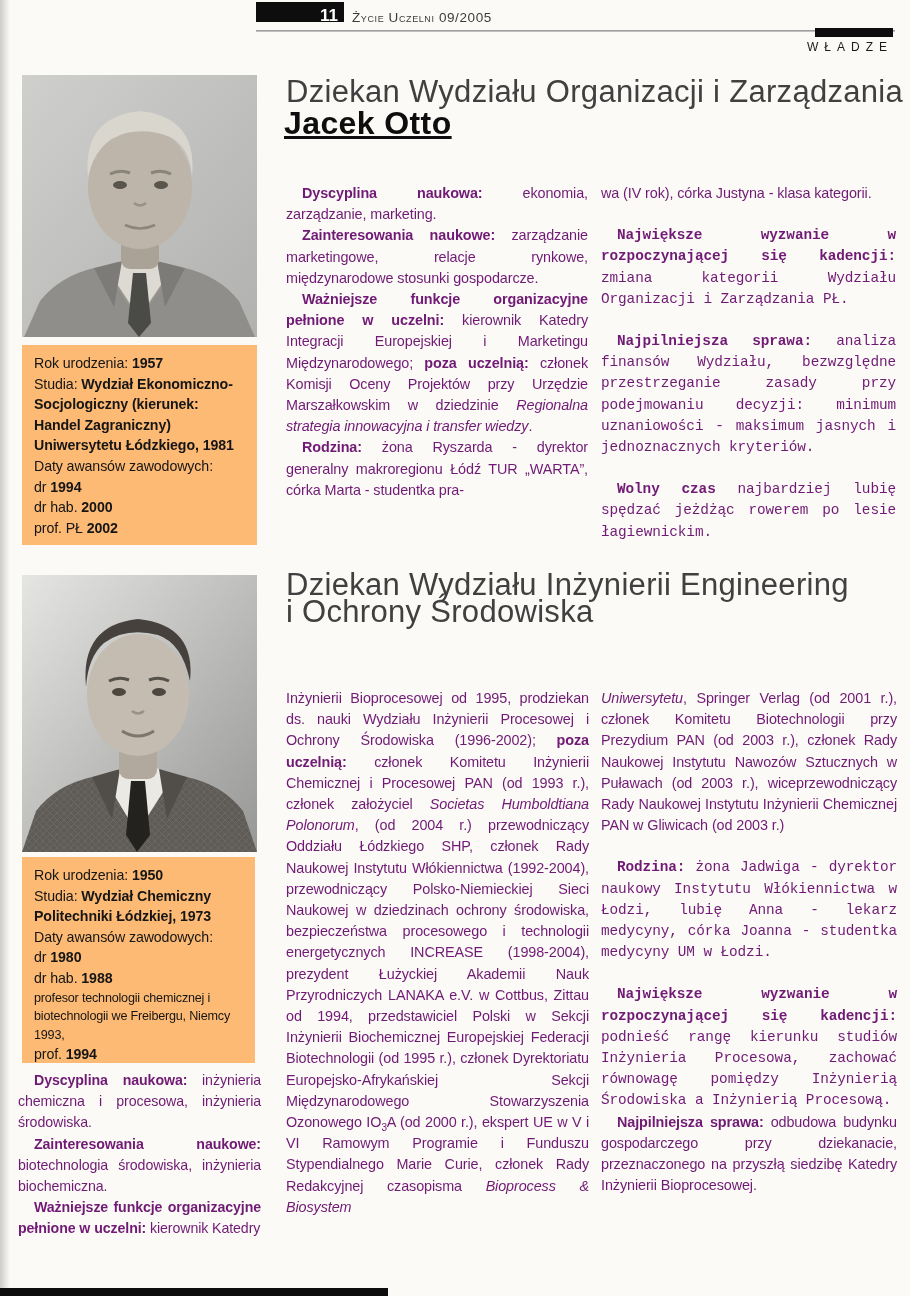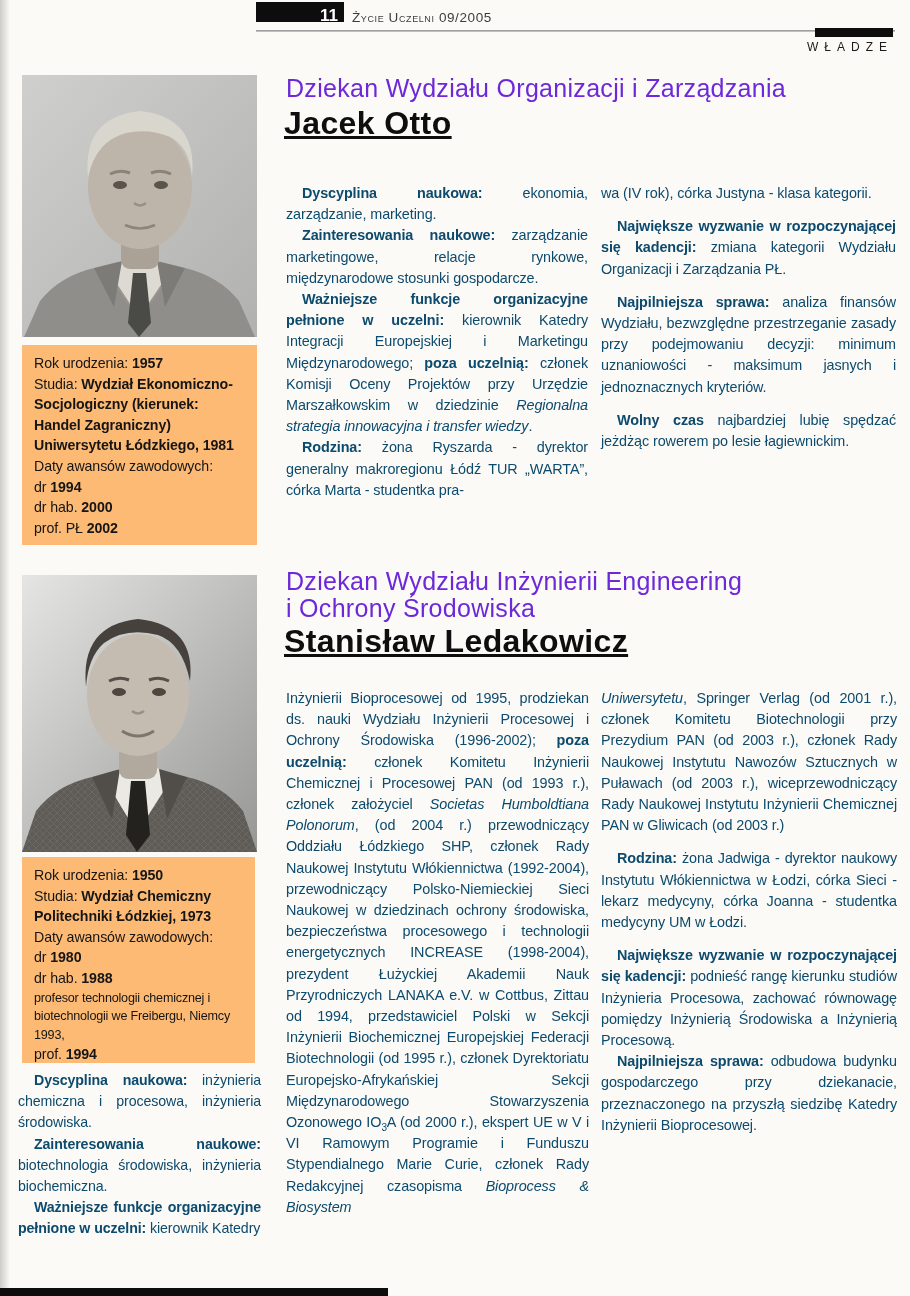--- a/index.html
+++ b/index.html
@@ -35,34 +35,34 @@
 
   
   .infobox { background:#fdba74; box-sizing:border-box; padding:8px 12px;
     font-size:14.2px; line-height:20.6px; color:#151515; letter-spacing:-.1px; }
   .box1 { left:22px; top:345px; width:235px; height:200px; }
   .box2 { left:22px; top:857px; width:233px; height:206px; }
   .infobox p { margin:0; }
   .infobox p.small { font-size:12.6px; line-height:18.5px; letter-spacing:-.2px; }
 
   
-  .role { font-size:25px; color:#6d28d9; letter-spacing:.3px; }
+  .role { font-size:31px; color:#404040; letter-spacing:.3px; }
   .role1  { left:286px; top:74px; }
   .role2a { left:286px; top:567px; }
   .role2b { left:286px; top:594px; }
   .name { font-size:32px; font-weight:700; color:#0e0e0e; letter-spacing:.4px;text-decoration:underline; }
   .name1 { left:284px; top:105px; }
   .name2 { left:284px; top:623px; }
 
   
   .bodycol { font-size:14.4px; line-height:21.2px; text-align:justify;
-    color:#0c4a6e; letter-spacing:-.1px; }
+    color:#701a75; letter-spacing:-.1px; }
   .bodycol p { margin:0; }
   .bodycol p.ind { text-indent:16px; }
-  .bodycol p.gap { margin-top:12px; }
+  .bodycol p.gap { margin-top:21px;font-family:Liberation Mono, monospace; }
   .bodycol b { font-weight:700; }
   .bodycol sub { font-size:10px; line-height:0; }
   .p1c1 { left:286px; top:183px; width:302px; }
   .p1c2 { left:601px; top:183px; width:295px; }
   .p2c1 { left:286px; top:688px; width:303px; }
   .p2c2 { left:601px; top:688px; width:296px; }
   .p2left { left:18px; top:1070px; width:243px; font-size:14.2px; }
 
   .bottom-bar { left:0; top:1288px; width:388px; height:8px; background:#0d0d0d; }
 </style>
@@ -161,30 +161,29 @@
       <p><span>Rok urodzenia: </span><b>1950</b></p>
       <p><span>Studia: </span><b>Wydział Chemiczny Politechniki Łódzkiej, 1973</b></p>
       <p><span>Daty awansów zawodowych:</span></p>
       <p><span>dr </span><b>1980</b></p>
       <p><span>dr hab. </span><b>1988</b></p>
       <p class="small"><span>profesor technologii chemicznej i biotechnologii we Freibergu, Niemcy 1993,</span></p>
       <p><span>prof. </span><b>1994</b></p>
     </div>
   <div class="abs role role2a">Dziekan Wydziału Inżynierii Engineering</div>
   <div class="abs role role2b">i Ochrony Środowiska</div>
-  <div class="abs name name2">Stanisław Ledakowicz</div>
   <div class="abs bodycol p2left">
       <p class="ind"><b>Dyscyplina naukowa:</b><span> inżynieria chemiczna i procesowa, inżynieria środowiska.</span></p>
       <p class="ind"><b>Zainteresowania naukowe:</b><span> biotechnologia środowiska, inżynieria biochemiczna.</span></p>
       <p class="ind"><b>Ważniejsze funkcje organizacyjne pełnione w uczelni:</b><span> kierownik Katedry</span></p>
     </div>
   <div class="abs bodycol p2c1">
       <p><span>Inżynierii Bioprocesowej od 1995, prodziekan ds. nauki Wydziału Inżynierii Procesowej i Ochrony Środowiska (1996-2002); </span><b>poza uczelnią:</b><span> członek Komitetu Inżynierii Chemicznej i Procesowej PAN (od 1993 r.), członek założyciel </span><i>Societas Humboldtiana Polonorum</i><span>, (od 2004 r.) przewodniczący Oddziału Łódzkiego SHP, członek Rady Naukowej Instytutu Włókiennictwa (1992-2004), przewodniczący Polsko-Niemieckiej Sieci Naukowej w dziedzinach ochrony środowiska, bezpieczeństwa procesowego i technologii energetycznych INCREASE (1998-2004), prezydent Łużyckiej Akademii Nauk Przyrodniczych LANAKA e.V. w Cottbus, Zittau od 1994, przedstawiciel Polski w Sekcji Inżynierii Biochemicznej Europejskiej Federacji Biotechnologii (od 1995 r.), członek Dyrektoriatu Europejsko-Afrykańskiej Sekcji Międzynarodowego Stowarzyszenia Ozonowego IO</span><sub>3</sub><span>A (od 2000 r.), ekspert UE w V i VI Ramowym Programie i Funduszu Stypendialnego Marie Curie, członek Rady Redakcyjnej czasopisma </span><i>Bioprocess &amp; Biosystem</i></p>
     </div>
   <div class="abs bodycol p2c2">
       <p><i>Uniwersytetu</i><span>, Springer Verlag (od 2001 r.), członek Komitetu Biotechnologii przy Prezydium PAN (od 2003 r.), członek Rady Naukowej Instytutu Nawozów Sztucznych w Puławach (od 2003 r.), wiceprzewodniczący Rady Naukowej Instytutu Inżynierii Chemicznej PAN w Gliwicach (od 2003 r.)</span></p>
-      <p class="ind gap"><b>Rodzina:</b><span> żona Jadwiga - dyrektor naukowy Instytutu Włókiennictwa w Łodzi, córka Sieci - lekarz medycyny, córka Joanna - studentka medycyny UM w Łodzi.</span></p>
+      <p class="ind gap"><b>Rodzina:</b><span> żona Jadwiga - dyrektor naukowy Instytutu Włókiennictwa w Łodzi, lubię Anna - lekarz medycyny, córka Joanna - studentka medycyny UM w Łodzi.</span></p>
       <p class="ind gap"><b>Największe wyzwanie w rozpoczynającej się kadencji:</b><span> podnieść rangę kierunku studiów Inżynieria Procesowa, zachować równowagę pomiędzy Inżynierią Środowiska a Inżynierią Procesową.</span></p>
       <p class="ind"><b>Najpilniejsza sprawa:</b><span> odbudowa budynku gospodarczego przy dziekanacie, przeznaczonego na przyszłą siedzibę Katedry Inżynierii Bioprocesowej.</span></p>
     </div>
 
   <div class="abs bottom-bar"></div>
 </div>
 
 </body></html>

